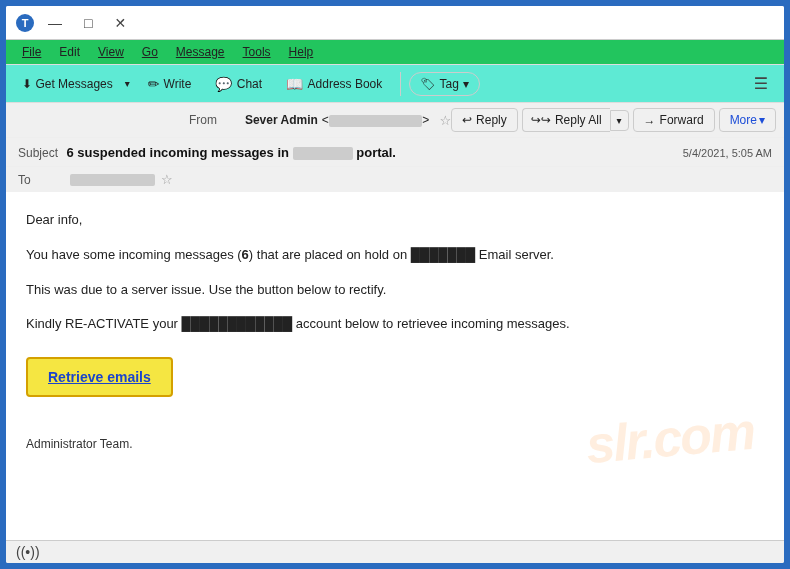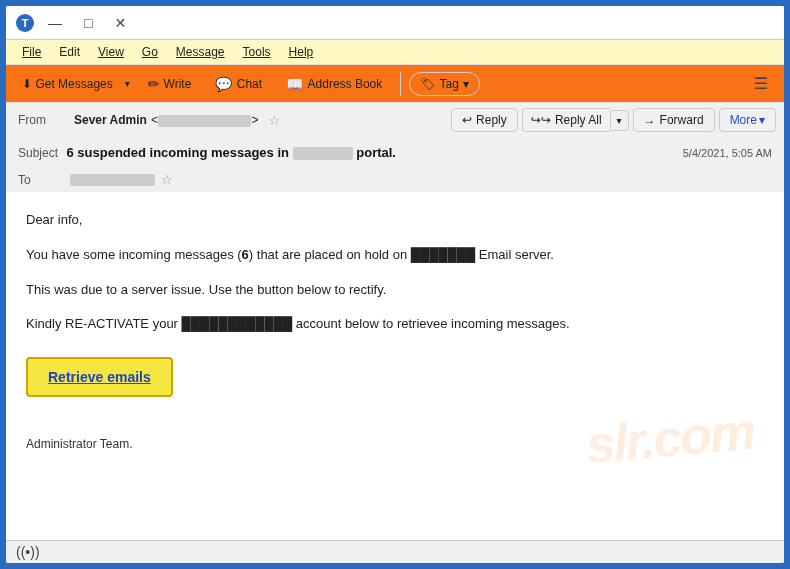--- a/index.html
+++ b/index.html
@@ -65,37 +65,37 @@
       font-size: 14px;
       color: #444;
       cursor: pointer;
       padding: 2px 6px;
       background: none;
       border: none;
     }
     .menu-bar {
       display: flex;
       align-items: center;
-      background: #fef9c3;
+      background: #22c55e;
       padding: 2px 8px;
       border-bottom: 1px solid #ddd;
       gap: 2px;
     }
     .menu-item {
       padding: 3px 8px;
       font-size: 12px;
       color: #222;
       cursor: pointer;
       border-radius: 3px;
     }
     .menu-item.underline { text-decoration: underline; }
     .toolbar {
       display: flex;
       align-items: center;
-      background: #f97316;
+      background: #5eead4;
       padding: 4px 8px;
       border-bottom: 1px solid #ddd;
       gap: 4px;
     }
     .toolbar-btn {
       display: flex;
       align-items: center;
       gap: 4px;
       padding: 5px 10px;
       font-size: 12px;
@@ -287,21 +287,21 @@
       min-height: 22px;
     }
     .wifi-icon {
       font-size: 14px;
       color: #444;
     }
     
     .from-combined {
       display: flex;
       align-items: center;
-      justify-content: space-between;
+      justify-content: flex-end;
       padding: 5px 8px 5px 12px;
       border-bottom: 1px solid #eee;
     }
     .from-left {
       display: flex;
       align-items: center;
       gap: 4px;
     }
     .split-btn {
       display: flex;

